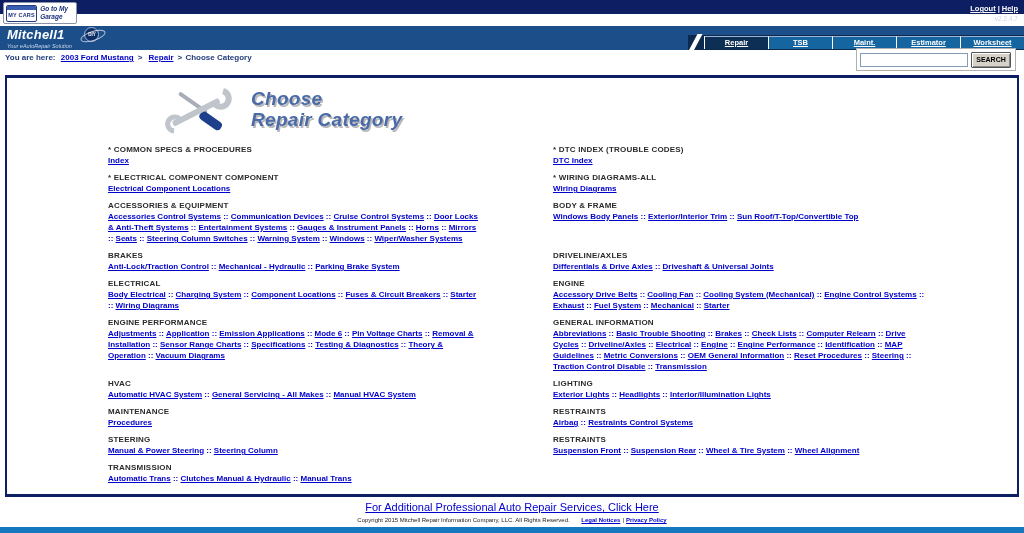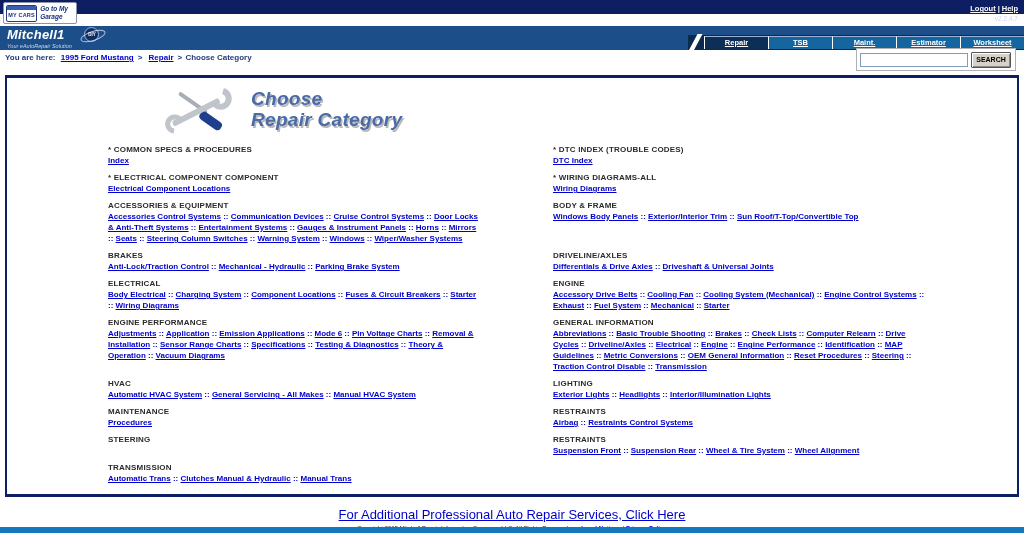--- a/index.html
+++ b/index.html
@@ -71,21 +71,21 @@
   .cat-cell { margin-bottom: 6px; }
   .cat-cell.left  { max-width: 372px; }
   .cat-cell.right { max-width: 378px; }
   .cat-title { font-size: 8px; line-height: 11px; font-weight: bold; color: var(--heading-text); letter-spacing: 0.2px; }
   .cat-links { font-size: 8px; line-height: 11px; font-weight: bold; }
   .cat-links a { color: var(--link-blue); text-decoration: underline; cursor: pointer; }
   .cat-links .sep { color: var(--link-blue); text-decoration: none; }
 
   
   .footer { position: absolute; top: 497px; left: 0; right: 0; height: 30px; text-align: center; }
-  .services-link { display: inline-block; margin-top: 10px; font-size: 13px; color: var(--link-blue);
+  .services-link { display: inline-block; margin-top: 4px; font-size: 11px; color: var(--link-blue);
                    text-decoration: underline; cursor: pointer; }
   .copyright-line { margin-top: 2px; font-size: 6px; color: #222; }
   .copyright-line a { color: var(--link-blue); text-decoration: underline; font-weight: bold; cursor: pointer; }
   .copyright-line .gap { display: inline-block; width: 10px; }
   .copyright-line .pipe { margin: 0 2px; color: #222; }
   .top-link { display: inline-block; margin-top: 2px; font-size: 7.5px; font-weight: bold;
               color: var(--link-blue); text-decoration: underline; cursor: pointer; }
   .bottom-bar { position: absolute; bottom: 0; left: 0; right: 0; height: 6px; background: var(--bottom-bar); }
 </style>
 </head>
@@ -126,21 +126,21 @@
           <div class="tab">TSB</div>
           <div class="tab">Maint.</div>
           <div class="tab">Estimator</div>
           <div class="tab">Worksheet</div>
         </div>
     </div>
   </div>
 
   <div class="breadcrumb-row">
     <span>You are here:</span>
-    <a>1995 Ford Mustang</a><span class="crumb-sep">&gt;</span>
+    <a>2003 Ford Mustang</a><span class="crumb-sep">&gt;</span>
     <a>Repair</a><span class="crumb-sep">&gt;</span>
     <span>Choose Category</span>
   </div>
 
   <div class="searchbox">
     <input class="search-input" type="text" value="" style="">
     <button class="search-btn">SEARCH</button>
   </div>
 
   <div class="panel">
@@ -217,20 +217,21 @@
         <div class="cat-cell left">
           <div class="cat-title">MAINTENANCE</div>
           <div class="cat-links"><a>Procedures</a></div>
         </div>
         <div class="cat-cell right">
           <div class="cat-title">RESTRAINTS</div>
           <div class="cat-links"><a>Airbag</a><span class="sep"> :: </span><a>Restraints Control Systems</a></div>
         </div>
         <div class="cat-cell left">
           <div class="cat-title">STEERING</div>
+          <div class="cat-links"><a>Manual &amp; Power Steering</a><span class="sep"> :: </span><a>Steering Column</a></div>
         </div>
         <div class="cat-cell right">
           <div class="cat-title">RESTRAINTS</div>
           <div class="cat-links"><a>Suspension Front</a><span class="sep"> :: </span><a>Suspension Rear</a><span class="sep"> :: </span><a>Wheel &amp; Tire System</a><span class="sep"> :: </span><a>Wheel Alignment</a></div>
         </div>
         <div class="cat-cell left">
           <div class="cat-title">TRANSMISSION</div>
           <div class="cat-links"><a>Automatic Trans</a><span class="sep"> :: </span><a>Clutches Manual &amp; Hydraulic</a><span class="sep"> :: </span><a>Manual Trans</a></div>
         </div>
         <div class="cat-cell right"></div>

